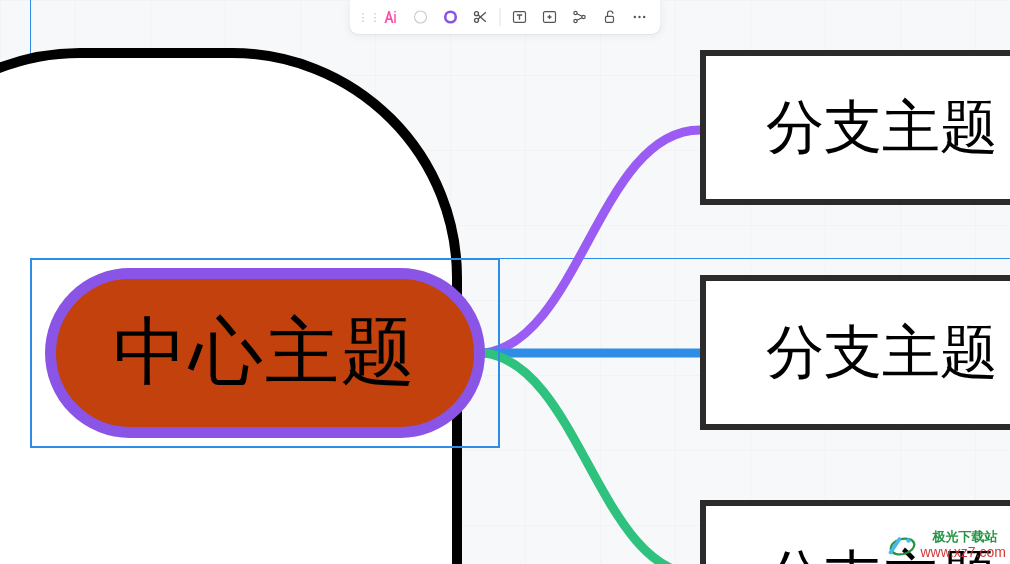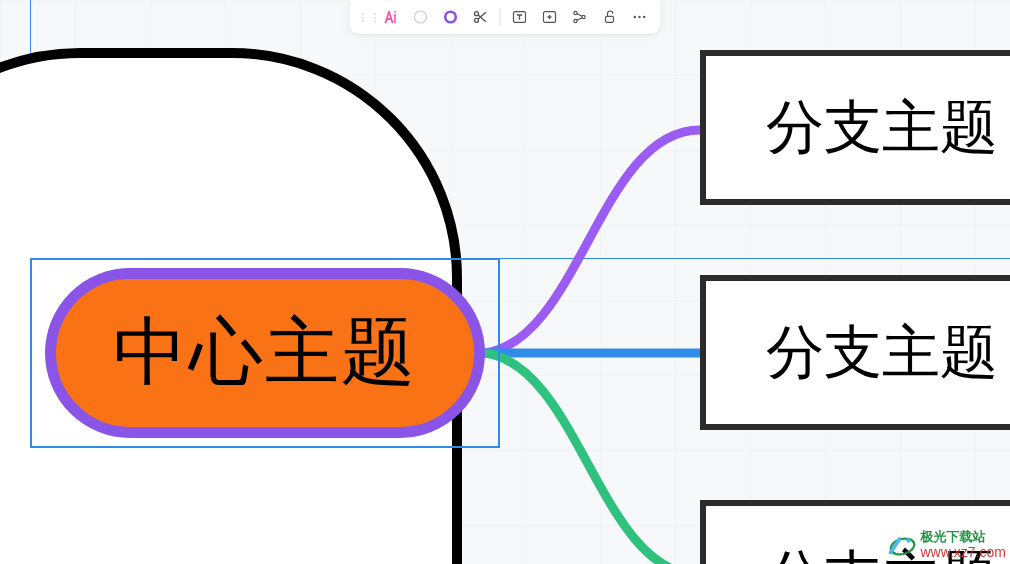--- a/index.html
+++ b/index.html
@@ -106,21 +106,21 @@
   }
   
   .central {
     position: absolute;
     left: 45px;
     top: 268px;
     width: 440px;
     height: 170px;
     border: 11px solid #8a55e6;
     border-radius: 90px;
-    background: #f97316;
+    background: #c2410c;
     display: flex;
     align-items: center;
     justify-content: center;
     z-index: 6;
   }
   .central-text {
     font-size: 74px;
     font-weight: 500;
     color: #000;
     letter-spacing: 2px;
@@ -168,21 +168,21 @@
     gap: 4px;
     font-size: 12px;
     opacity: 0.95;
   }
   .wm-icon svg { display: block; }
   .wm-text {
     display: flex;
     flex-direction: column;
     line-height: 1.1;
   }
-  .wm-title { color: #1a8f3c; font-weight: bold; font-size: 13px; }
+  .wm-title { color: #1a8f3c; font-weight: bold; font-size: 13px; margin-left: 12px; }
   .wm-url { color: #d03030; font-size: 14px; }
 </style>
 </head>
 <body>
 
 <div class="canvas">
   <div class="grid"></div>
 
   <div class="toolbar">
     <div class="drag-handle">⋮⋮</div>

